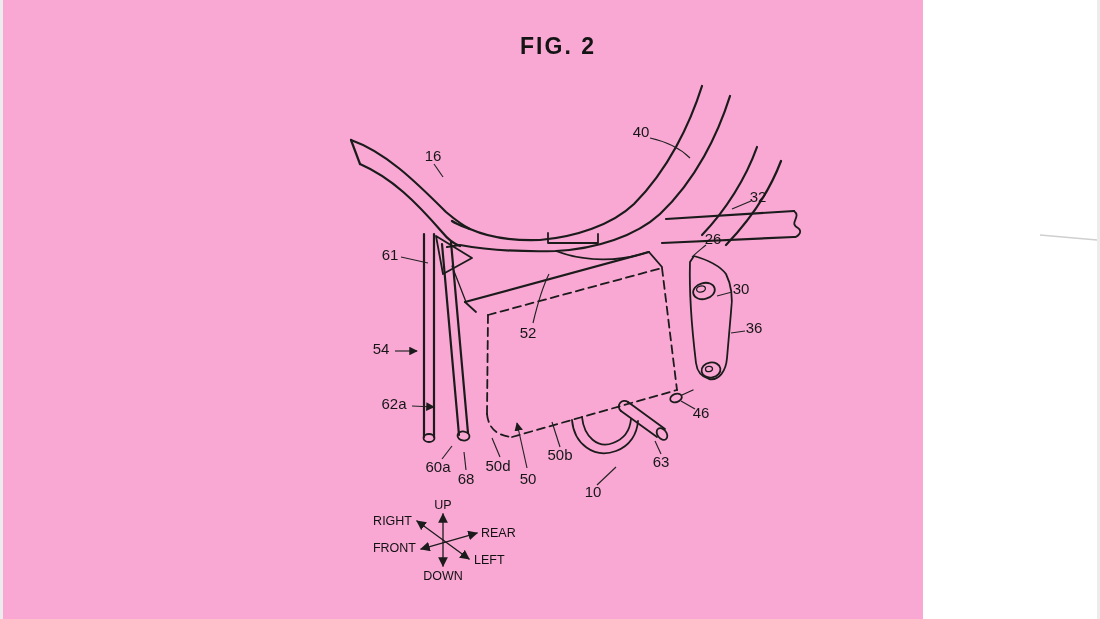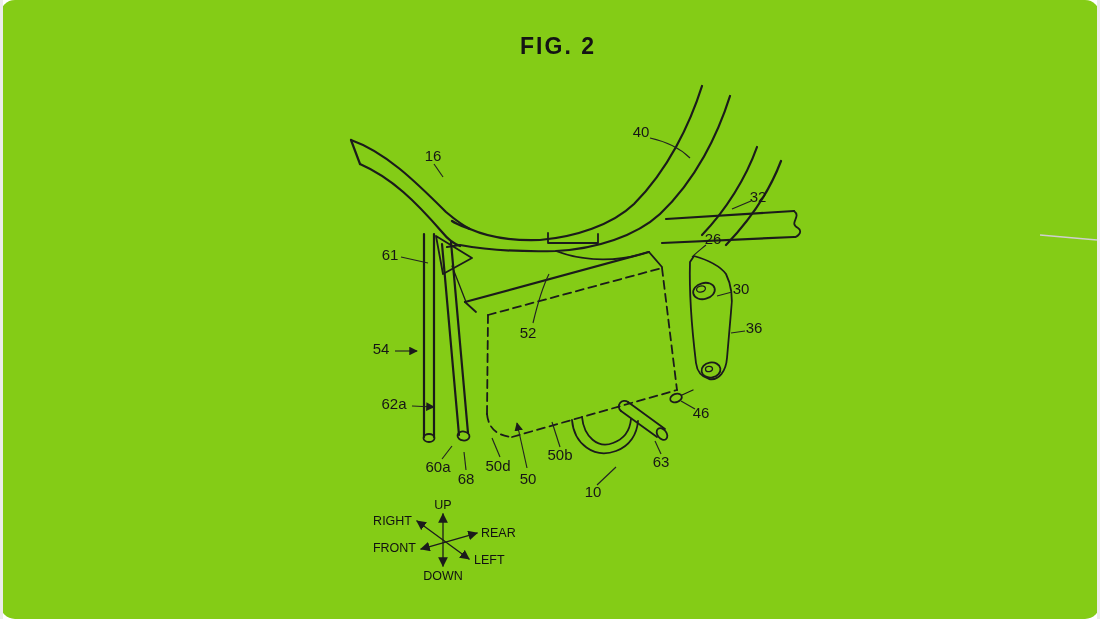--- a/index.html
+++ b/index.html
@@ -6,24 +6,23 @@
     margin: 0;
     padding: 0;
     width: 1100px;
     height: 619px;
     background: #ffffff;
     overflow: hidden;
     font-family: "Liberation Sans", sans-serif;
   }
   .stage {
     position: relative;
-    width: 1100px;
+    width: 923px;
     height: 619px;
-    background: #84cc16;
-    border-radius: 15px;
+    background: #f9a8d4;
   }
   svg { position: absolute; top: 0; left: 0; }
   .ink { stroke: #1b1b1b; fill: none; stroke-linecap: round; stroke-linejoin: round; }
   .w-main { stroke-width: 2.2; }
   .w-med  { stroke-width: 1.8; }
   .w-thin { stroke-width: 1.3; }
   .dashed { stroke-width: 1.8; stroke-dasharray: 8 5; }
   .leader { stroke: #222; stroke-width: 1.15; fill: none; }
   .ref-label {
     font-family: "Liberation Sans", sans-serif;

